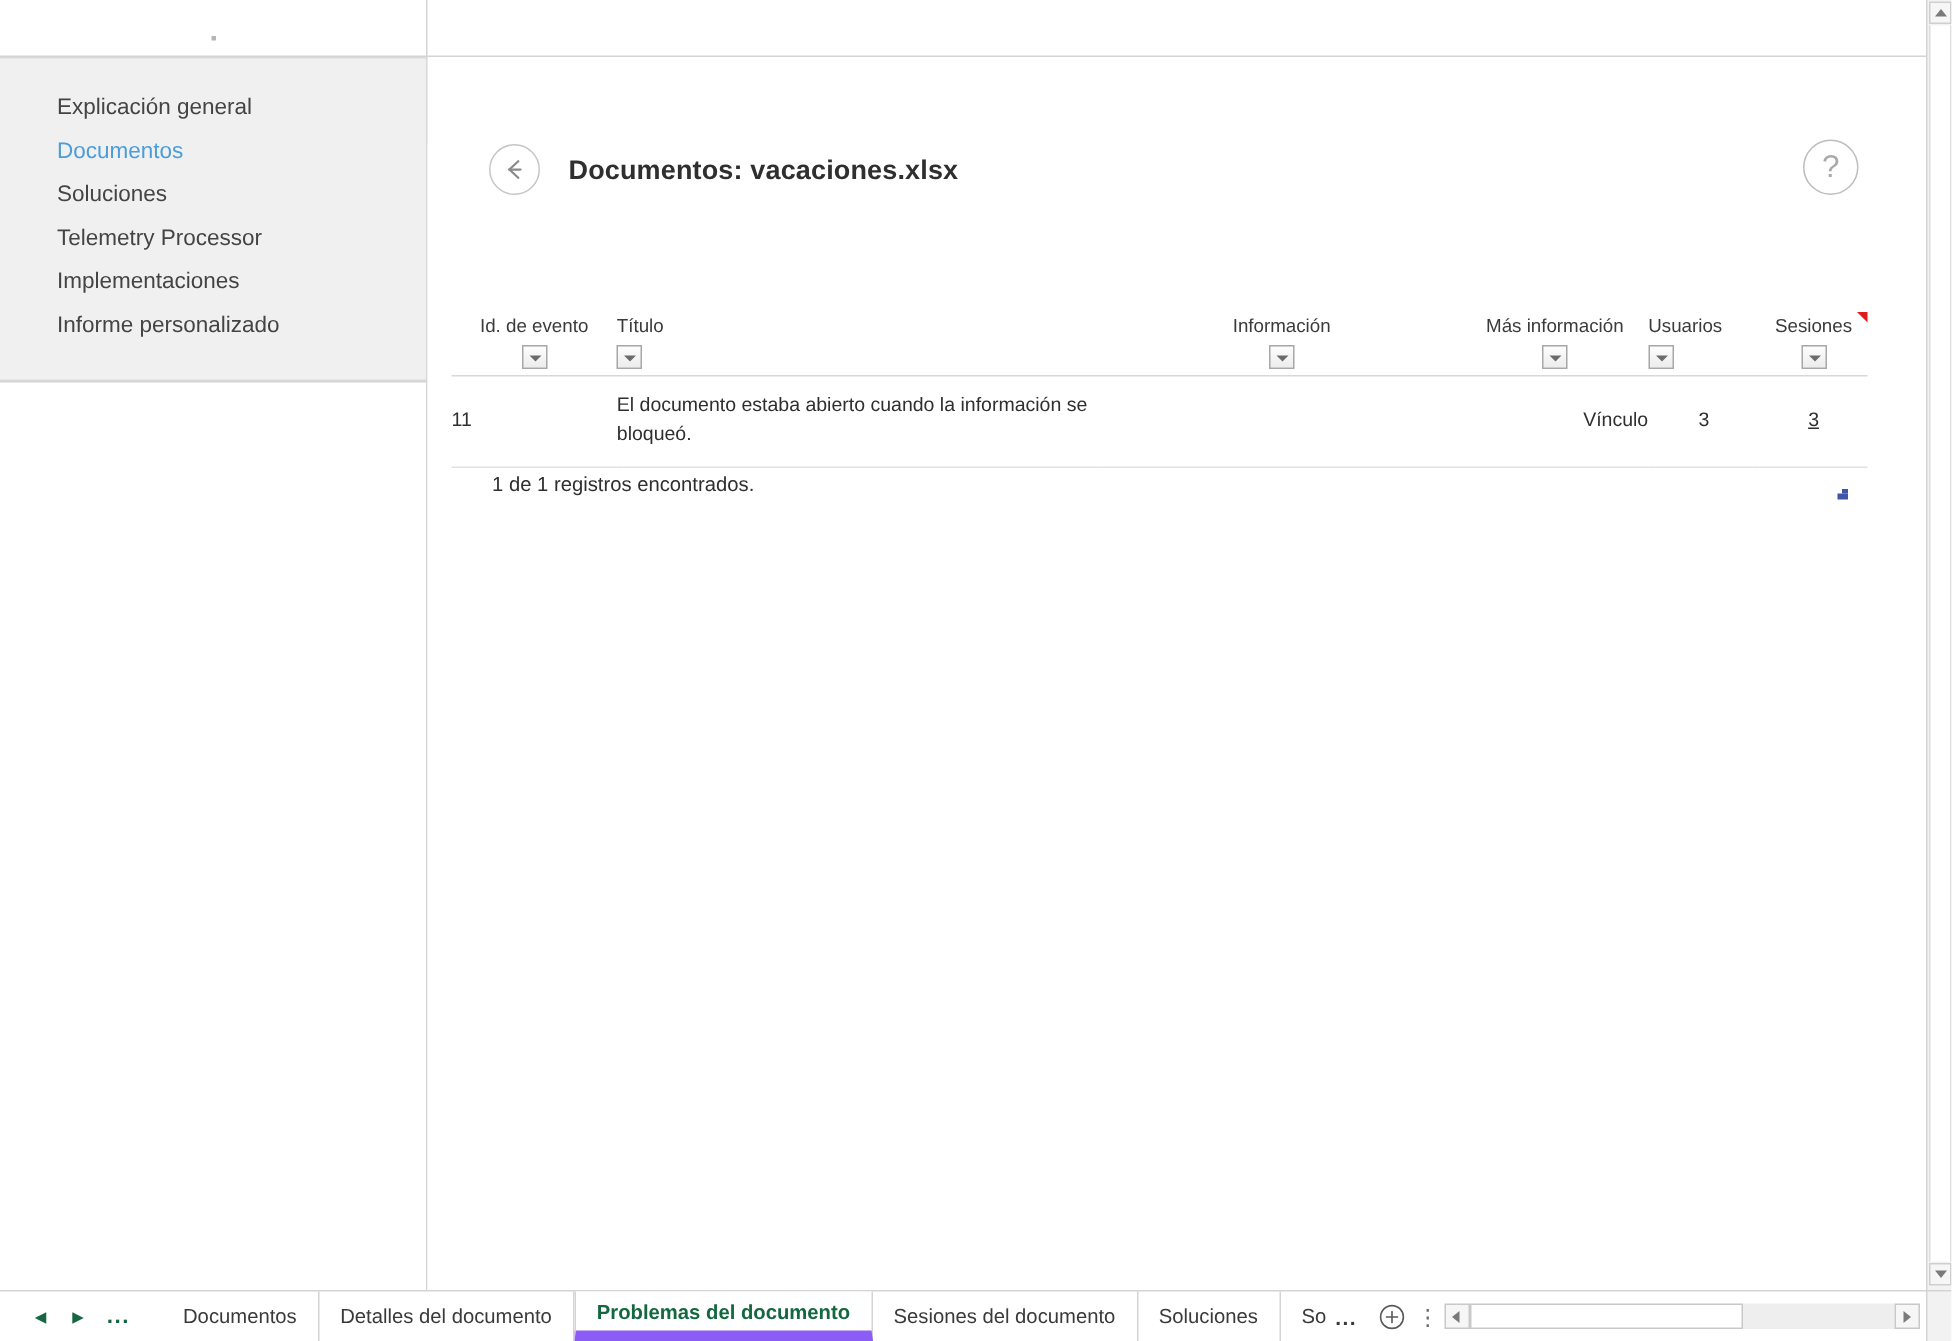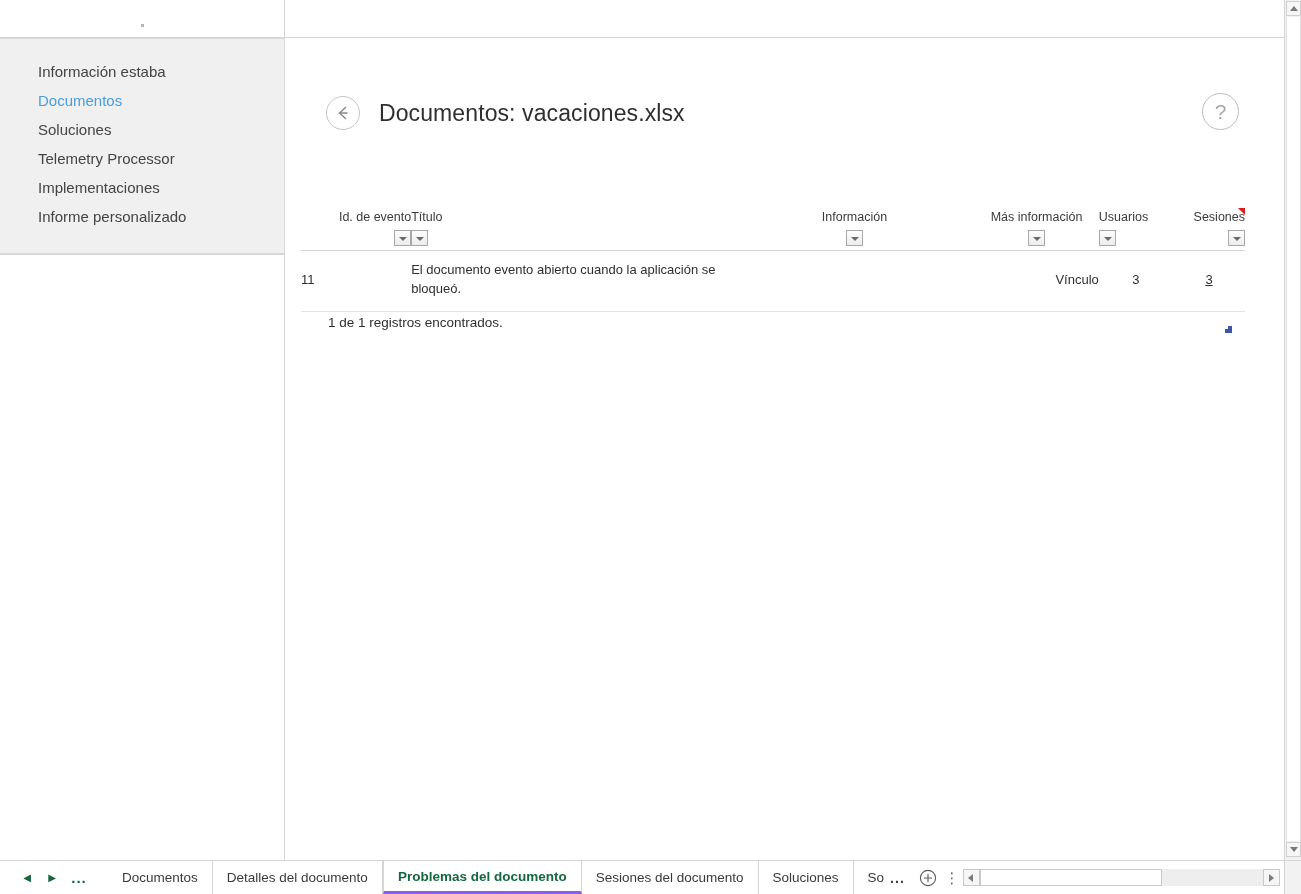--- a/index.html
+++ b/index.html
@@ -104,23 +104,23 @@
     border-radius: 50%;
     border: 1.5px solid #c6c6c6;
     display: flex;
     align-items: center;
     justify-content: center;
     cursor: pointer;
     flex: 0 0 auto;
   }
   .back-btn svg { display: block; }
   .page-title {
-    font-size: 23px;
+    font-size: 18px;
     color: #2f2f2f;
-    font-weight: 400;
+    font-weight: 700;
     letter-spacing: 0.1px;
     white-space: nowrap;
   }
 
   .help-btn {
     position: absolute;
     left: 917px; top: 55px;
     width: 37px; height: 37px;
     border-radius: 50%;
     border: 1.6px solid #bdbdbd;
@@ -144,21 +144,20 @@
     margin-left: 16px;
     table-layout: fixed;
   }
   table.report th {
     font-weight: 400;
     font-size: 12.5px;
     color: #3b3b3b;
     vertical-align: top;
     padding: 0 0 4px 0;
     position: relative;
-    text-align: right;
   }
   .th-label { display: block; padding-bottom: 6px; }
   .filter-btn {
     display: inline-block;
     width: 17px; height: 16px;
     border: 1px solid #a8a8a8;
     background: linear-gradient(#fdfdfd, #ececec);
     position: relative;
     cursor: pointer;
     vertical-align: middle;
@@ -308,21 +307,21 @@
     align-items: center;
     font-size: 13.5px;
     color: #3a3a3a;
     cursor: pointer;
     border-right: 1px solid #d4d4d4;
     white-space: nowrap;
   }
   .sheet-tab.active {
     font-weight: bold;
     color: #14683f;
-    border-bottom: 3px solid #8b5cf6;
+    border-bottom: 7px solid #8b5cf6;
     border-right: 1px solid #d4d4d4;
     border-left: 1px solid #d4d4d4;
     background: #ffffff;
   }
   .sheet-tab.partial { padding-right: 4px; }
   .tab-more-dots {
     display: flex; align-items: center;
     color: #3a3a3a;
     font-size: 14px;
     font-weight: bold;
@@ -395,21 +394,21 @@
 
   <div class="grid-hline-top"></div>
   <div class="grid-vline"></div>
   <div class="grid-hline-mid"></div>
   <div class="dot-artifact"></div>
 
   <div class="active-cell"></div>
   <div class="fill-handle"></div>
 
   <div class="sidebar">
-    <div class="sidebar-item">Información estaba</div>
+    <div class="sidebar-item">Explicación general</div>
     <div class="sidebar-item active">Documentos</div>
     <div class="sidebar-item">Soluciones</div>
     <div class="sidebar-item">Telemetry Processor</div>
     <div class="sidebar-item">Implementaciones</div>
     <div class="sidebar-item">Informe personalizado</div>
   </div>
 
   <div class="main">
 
     <div class="page-header">
@@ -470,21 +469,21 @@
           <col style="width:92px">
           <col style="width:270px">
           <col style="width:200px">
           <col style="width:104px">
           <col style="width:62px">
           <col style="width:60px">
         </colgroup>
         <tbody>
           <tr>
             <td class="c-id">11</td>
-            <td class="c-title">El documento evento abierto cuando la aplicación se bloqueó.</td>
+            <td class="c-title">El documento estaba abierto cuando la información se bloqueó.</td>
             <td class="c-expl"></td>
             <td class="c-info">Vínculo</td>
             <td class="c-users">3</td>
             <td class="c-sessions">
               <span class="link-underline">3</span>
             </td>
           </tr>
         </tbody>
       </table>
     </div>

